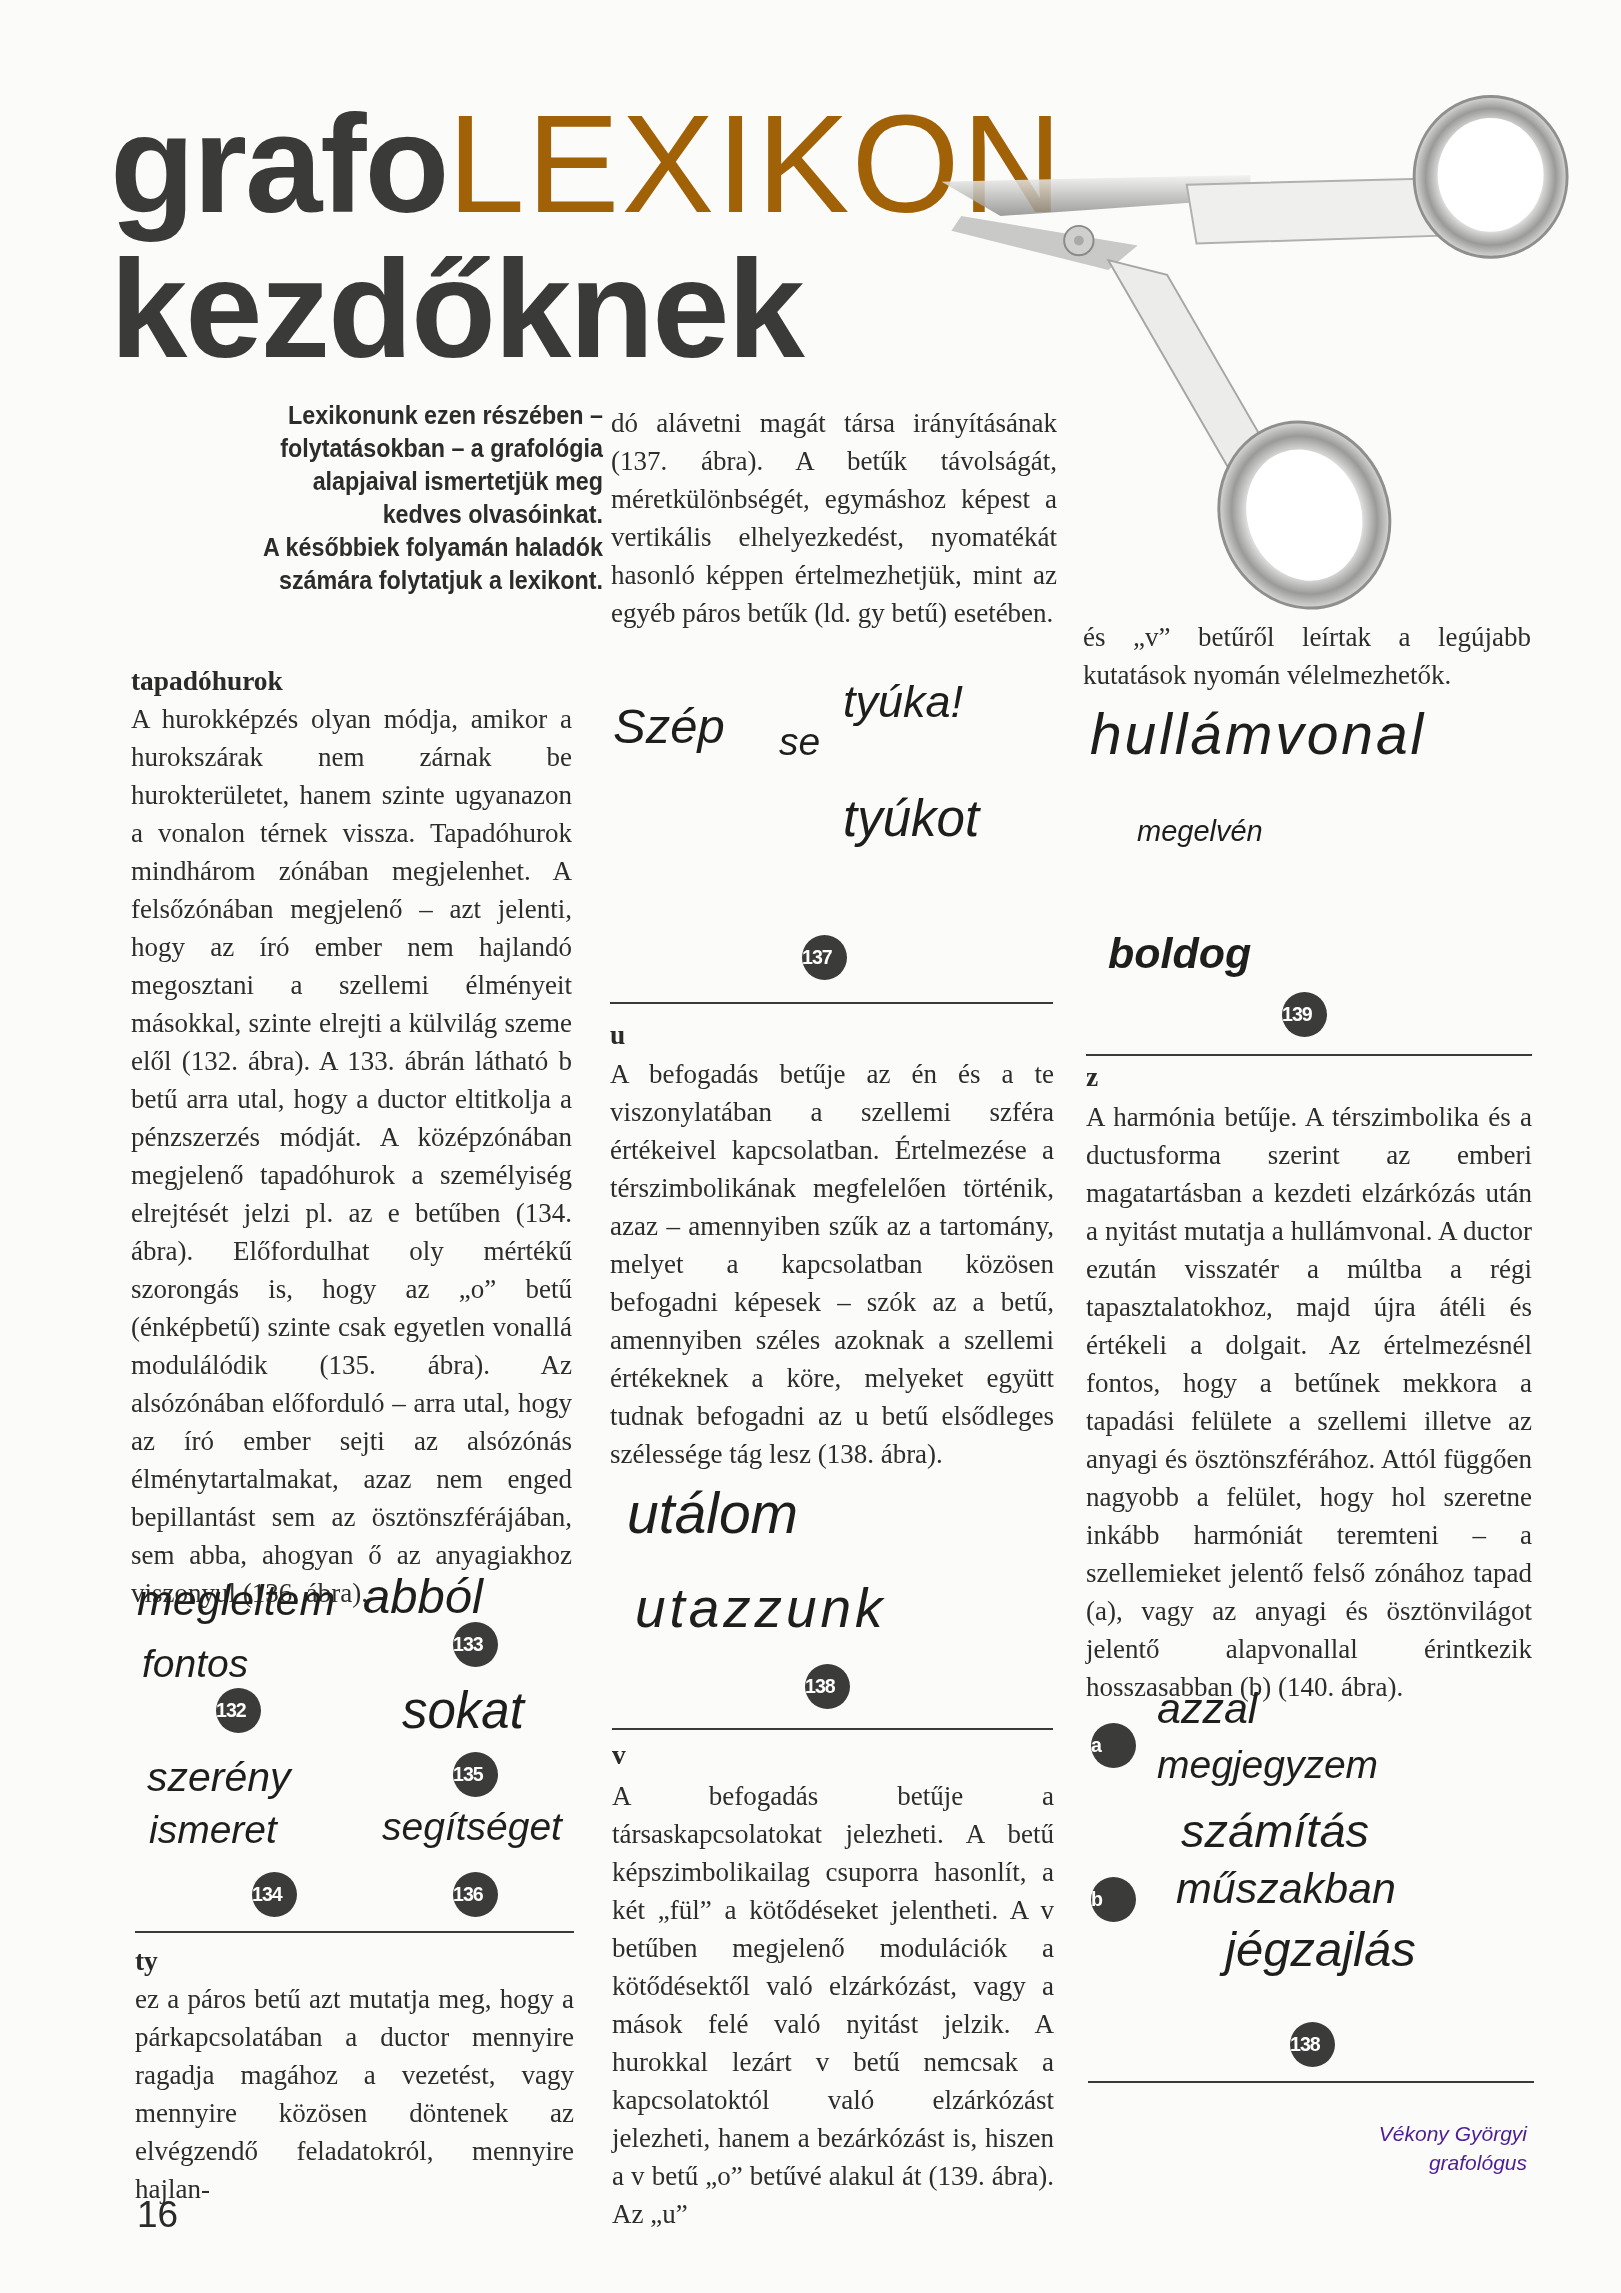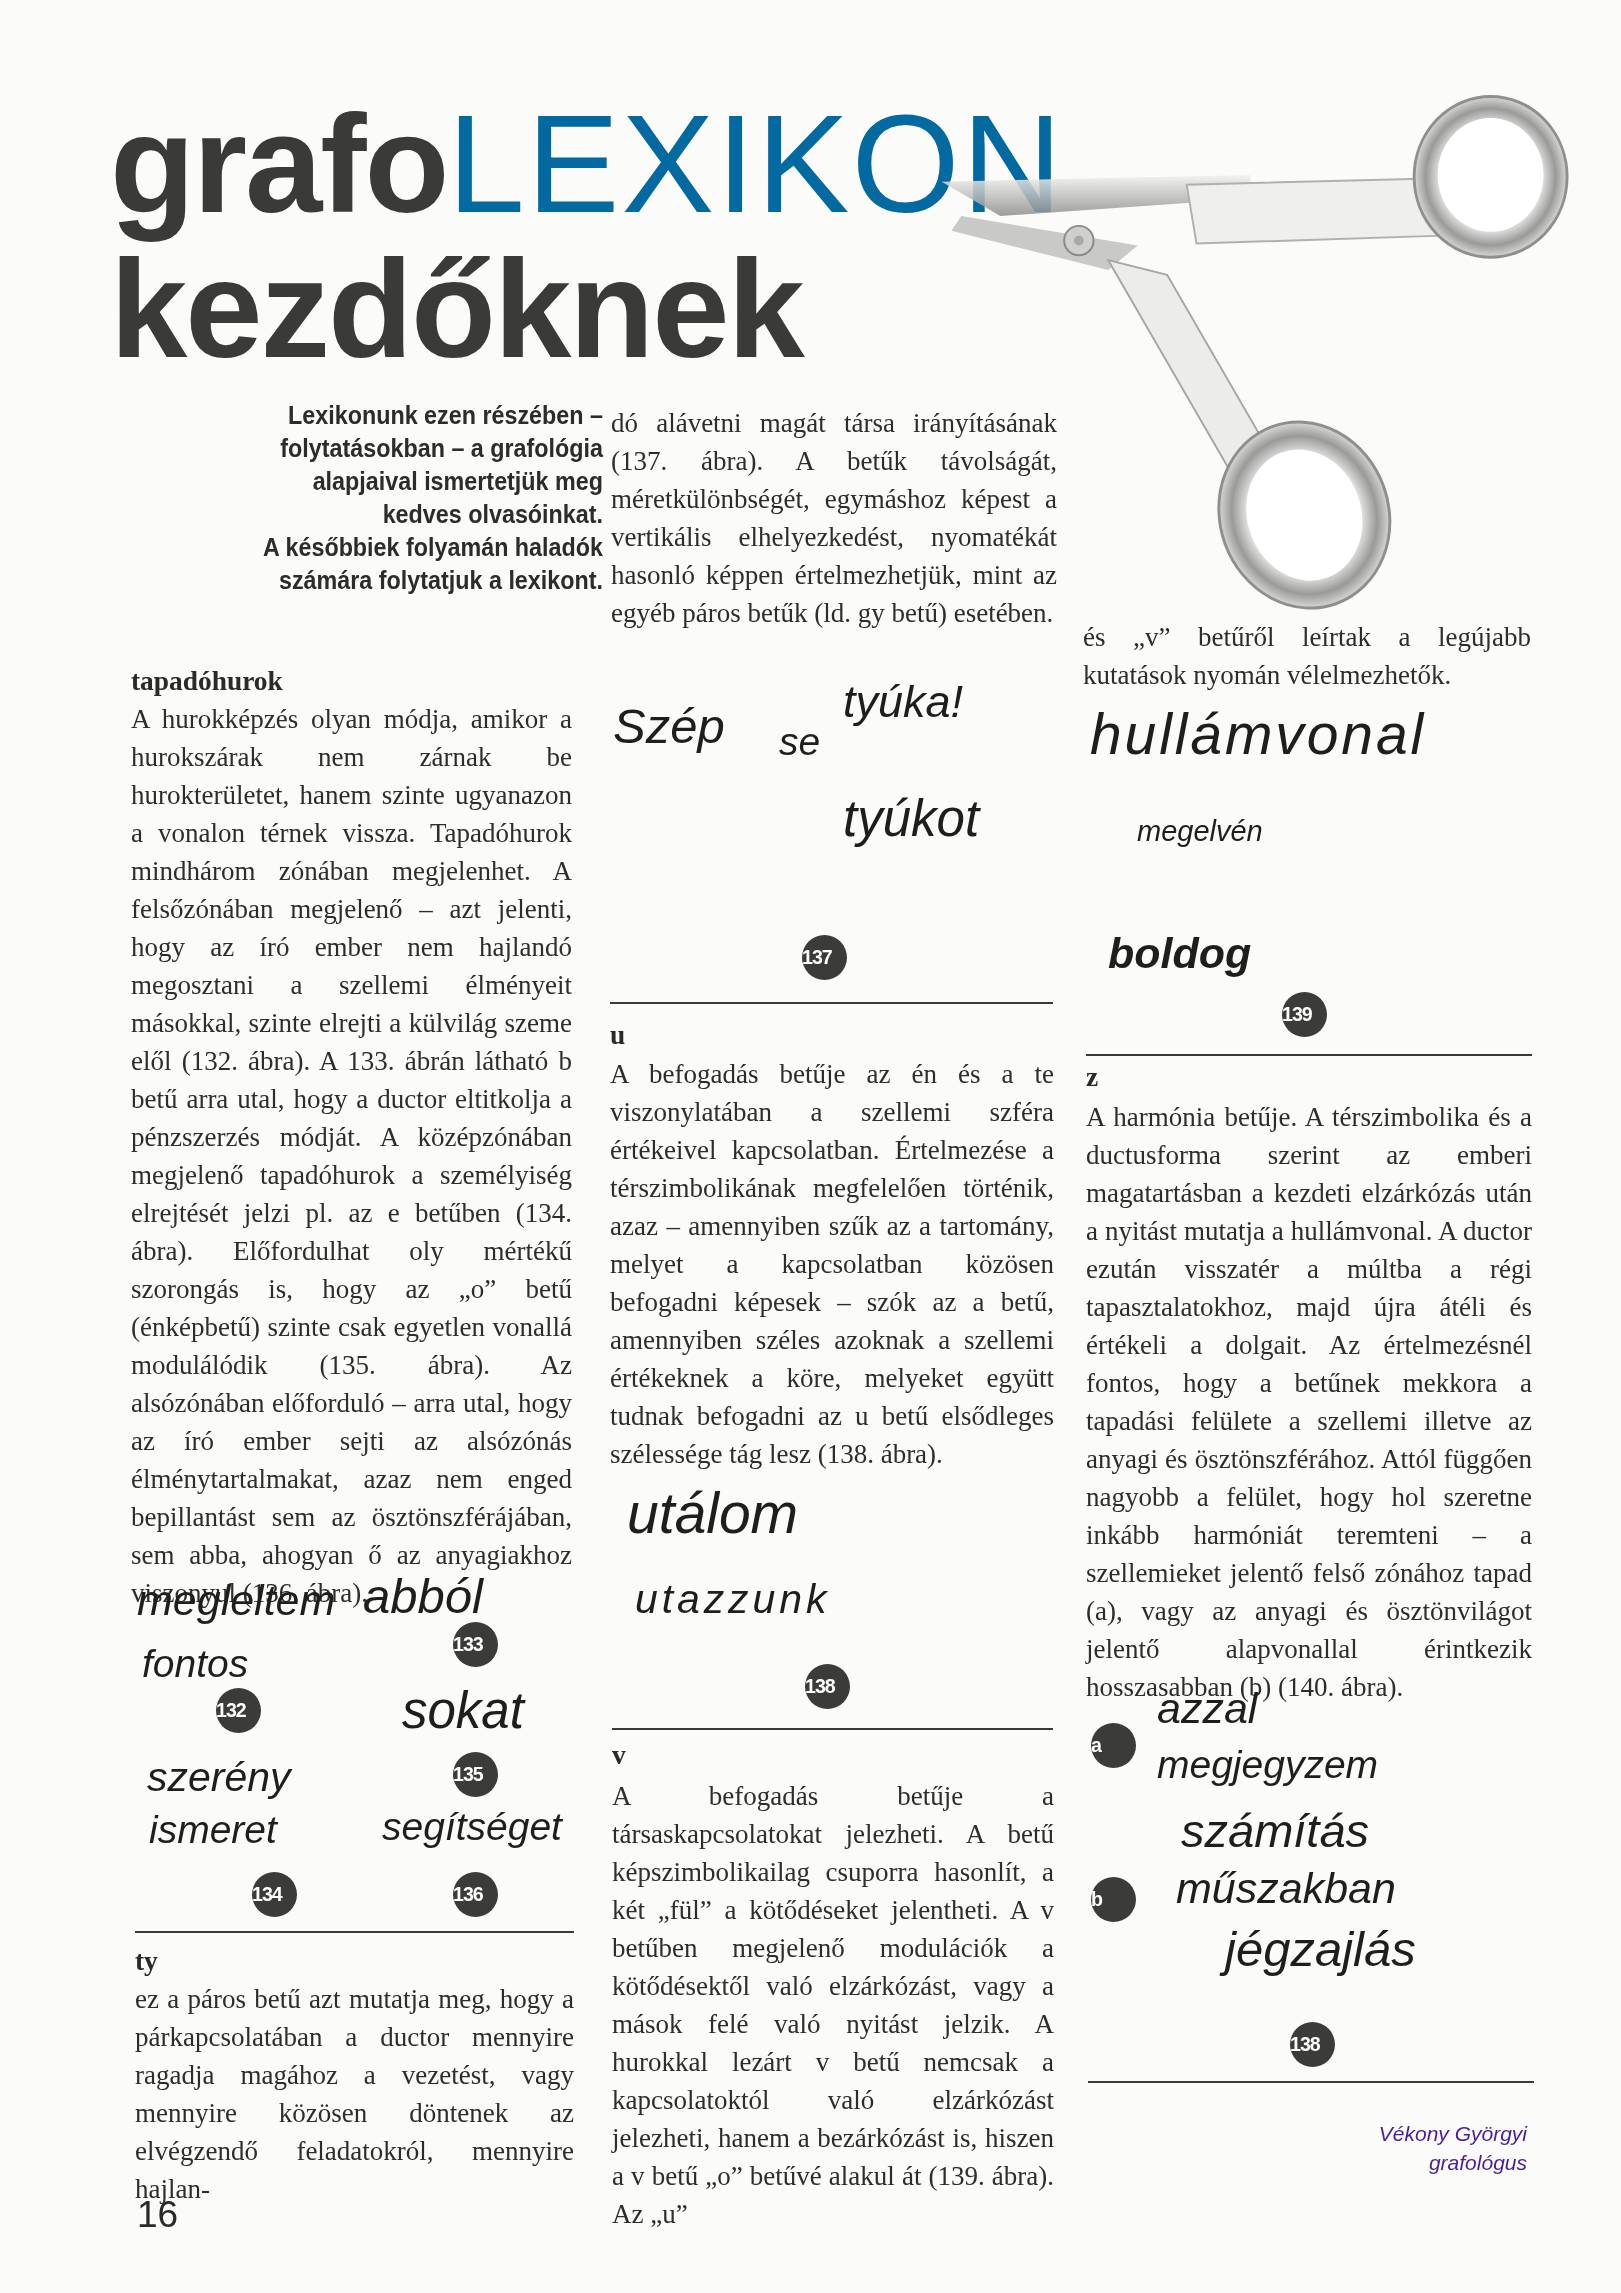--- a/index.html
+++ b/index.html
@@ -1,20 +1,20 @@
 <!DOCTYPE html>
 <html><head>
 <meta charset="utf-8">
 <style>
   html, body { margin:0; padding:0; }
   body { width:1621px; height:2294px; background:#fbfbf9; position:relative; overflow:hidden; color:#2a2a28; }
   .abs { position:absolute; }
   .title-line { font-family:"Liberation Sans","DejaVu Sans",sans-serif; font-weight:bold; font-size:139px; line-height:1; letter-spacing:-2px; white-space:nowrap; }
   .t-dark { color:#3a3a38; }
-  .t-light { color:#0369a1; font-weight:normal; letter-spacing:2px; }
+  .t-light { color:#a16207; font-weight:normal; letter-spacing:2px; }
   .lead { font-family:"Liberation Sans","DejaVu Sans",sans-serif; font-weight:bold; font-size:26.5px; line-height:33px; text-align:right; color:#2c2c2a; transform:scaleX(0.88); transform-origin:right top; }
   .col { font-family:Liberation Serif, serif; font-size:27px; line-height:38px; text-align:justify; color:#2d2d2b; }
   .col p { margin:0; }
   .head { font-family:"Liberation Serif","DejaVu Serif",serif; font-weight:bold; font-size:27.4px; line-height:37px; color:#2a2a28; }
   .rule { position:absolute; height:2px; background:#3a3a38; }
   .badge { position:absolute; width:45px; height:45px; border-radius:50%; background:#3b3b39; color:#fff; font-family:"Liberation Sans","DejaVu Sans",sans-serif; font-weight:bold; font-size:19.6px; line-height:45px; text-align:left; letter-spacing:-1px; }
   .hw { position:absolute; font-family:Liberation Sans, sans-serif; font-style:italic; color:#1e1e1c; white-space:nowrap; }
   .page-num { font-family:"Liberation Sans","DejaVu Sans",sans-serif; font-size:37px; color:#2a2a28; }
   .sig { font-family:"Liberation Sans","DejaVu Sans",sans-serif; font-style:italic; font-size:21px; line-height:29px; text-align:right; color:#4c1d95; }
 </style>
@@ -102,21 +102,21 @@
 <div class="badge" style="left:802px; top:935px;">137</div>
 
 <div class="rule" style="left:610px; top:1002px; width:443px;"></div>
 
 <div class="abs head" style="left:610px; top:1017px;">u</div>
 <div class="abs col" style="left:610px; top:1055px; width:444px;">
   <p>A befogadás betűje az én és a te viszonylatában a szellemi szféra értékeivel kapcsolatban. Értelmezése a térszimbolikának megfelelően történik, azaz – amennyiben szűk az a tartomány, melyet a kapcsolatban közösen befogadni képesek – szók az a betű, amennyiben széles azoknak a szellemi értékeknek a köre, melyeket együtt tudnak befogadni az u betű elsődleges szélessége tág lesz (138. ábra).</p>
 </div>
 
 <div class="hw" style="left:627px; top:1480px; font-size:57px;">utálom</div>
-<div class="hw" style="left:635px; top:1576px; font-size:41px; letter-spacing:3.9px;">utazzunk</div>
+<div class="hw" style="left:635px; top:1576px; font-size:55px; letter-spacing:3.9px;">utazzunk</div>
 <div class="badge" style="left:805px; top:1664px;">138</div>
 
 <div class="rule" style="left:612px; top:1728px; width:441px;"></div>
 
 <div class="abs head" style="left:612px; top:1737px;">v</div>
 <div class="abs col" style="left:612px; top:1777px; width:442px;">
   <p>A befogadás betűje a társaskapcsolatokat jelezheti. A betű képszimbolikailag csuporra hasonlít, a két „fül” a kötődéseket jelentheti. A v betűben megjelenő modulációk a kötődésektől való elzárkózást, vagy a mások felé való nyitást jelzik. A hurokkal lezárt v betű nemcsak a kapcsolatoktól való elzárkózást jelezheti, hanem a bezárkózást is, hiszen a v betű „o” betűvé alakul át (139. ábra). Az „u”</p>
 </div>
 
 <div class="abs col" style="left:1083px; top:618px; width:448px;">

